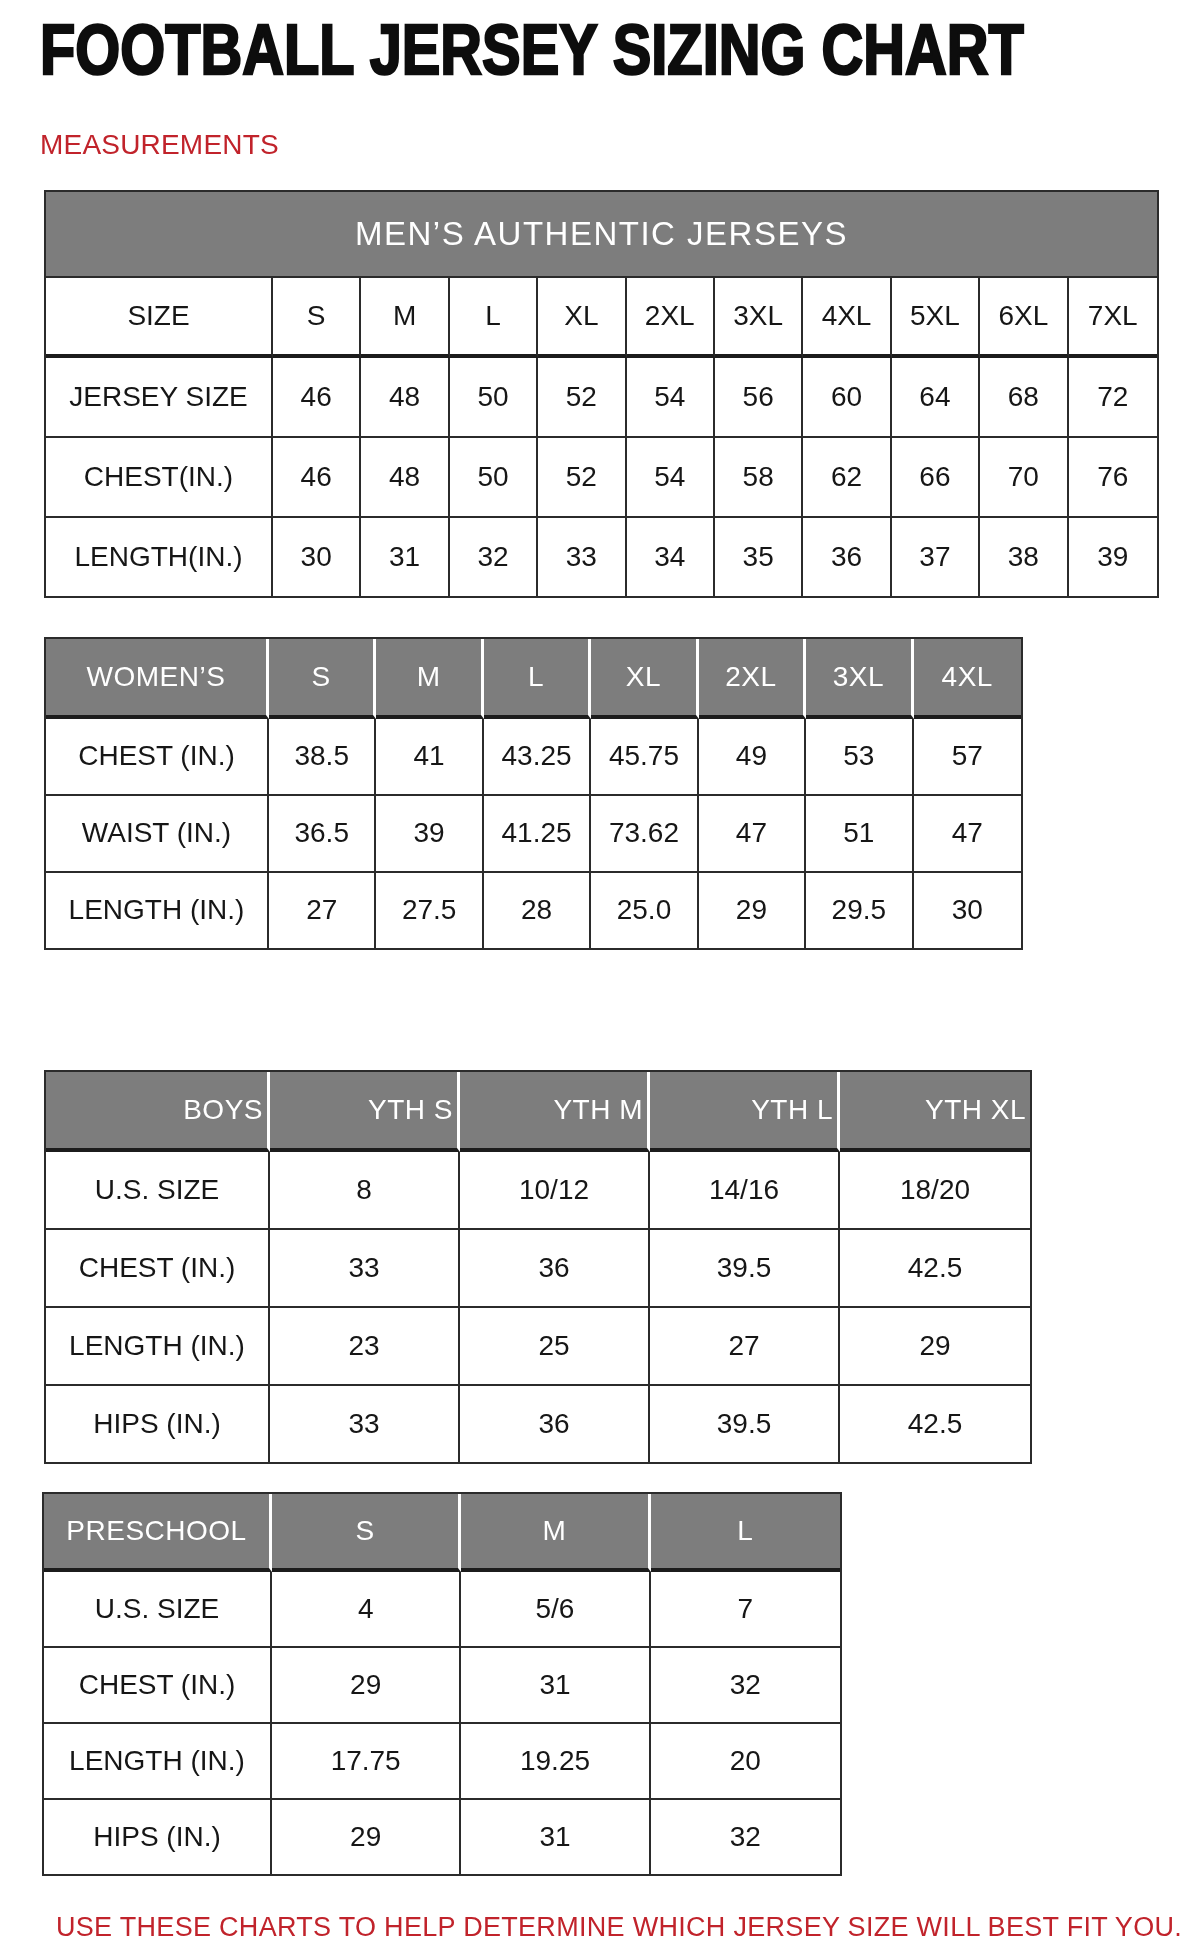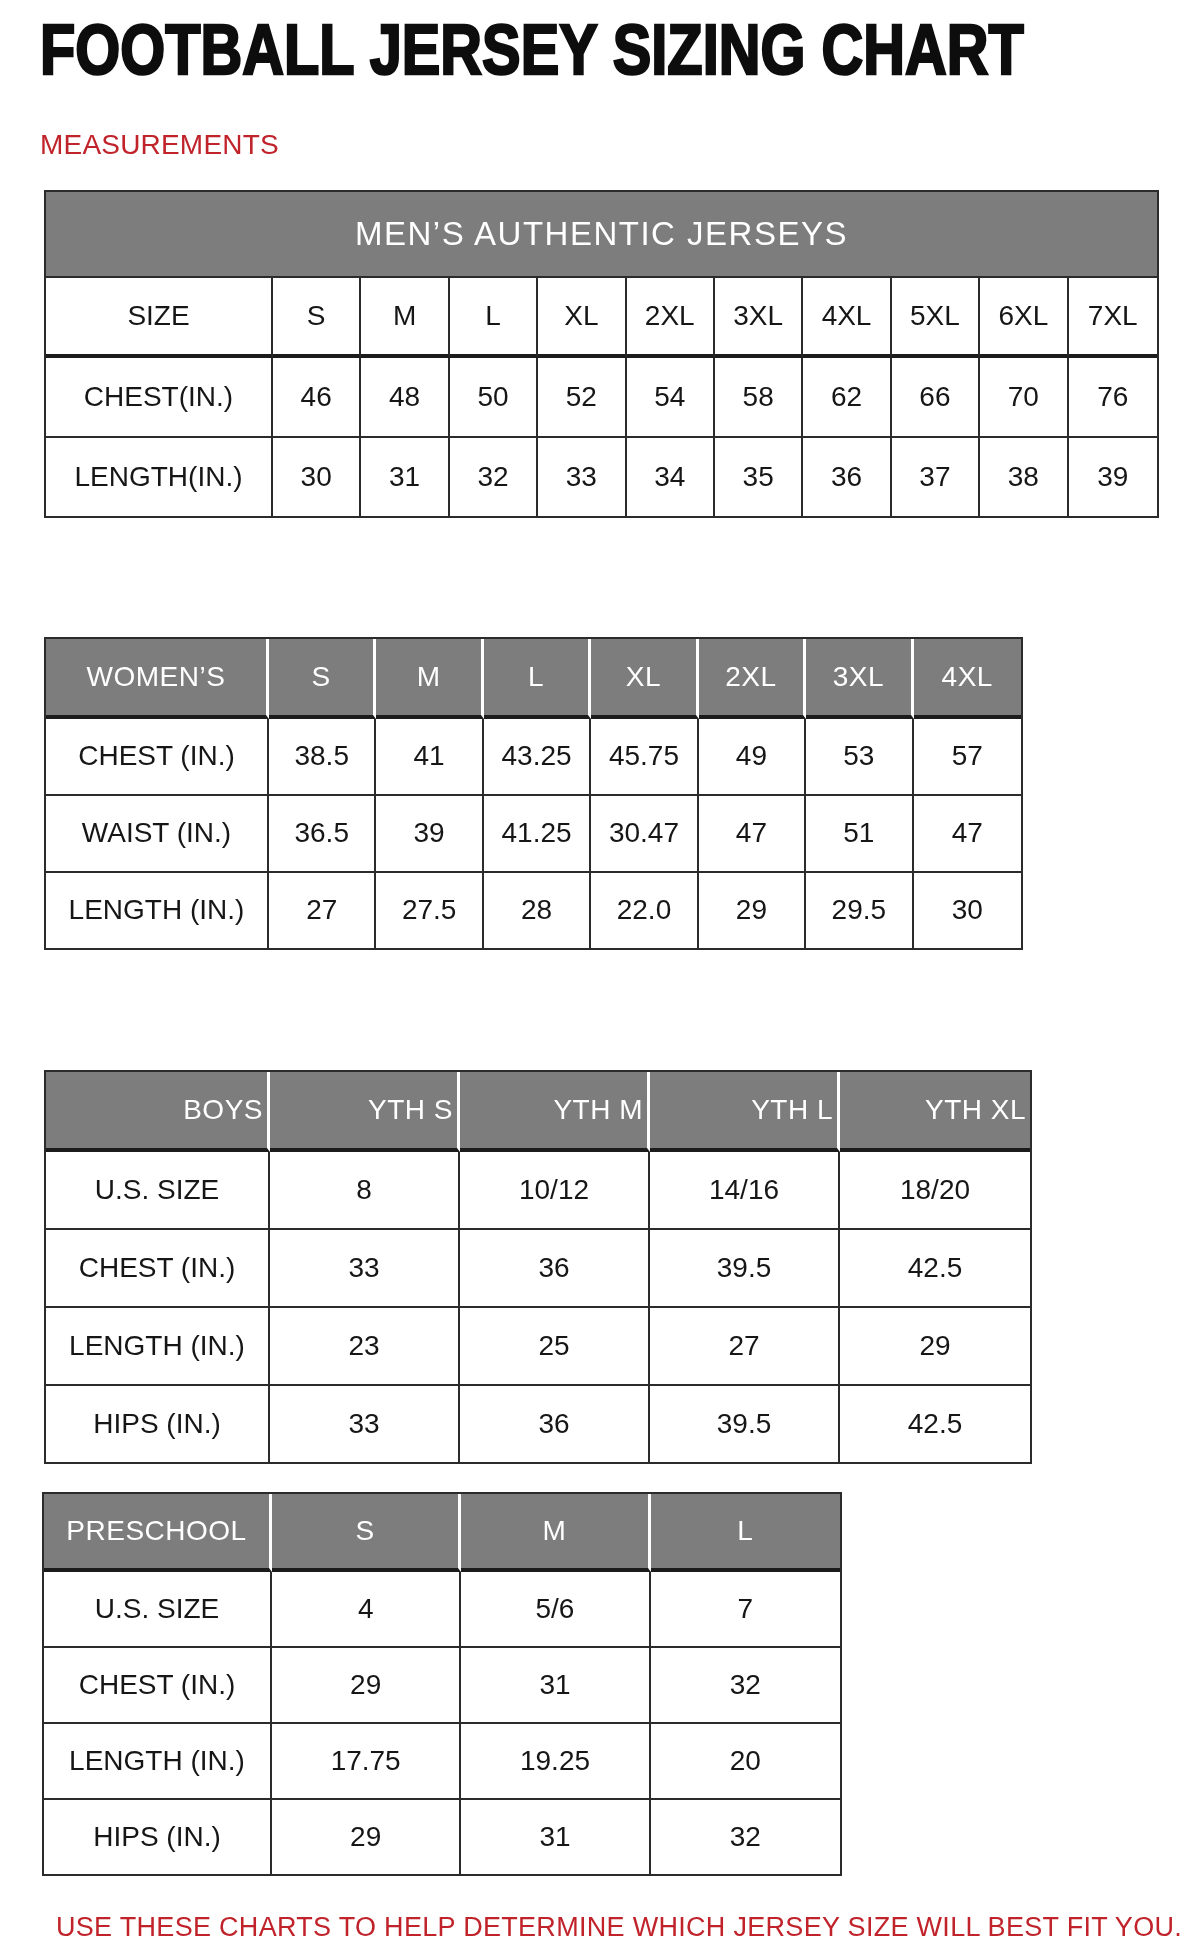--- a/index.html
+++ b/index.html
@@ -97,20 +97,33 @@
             <th>2XL</th>
             <th>3XL</th>
             <th>4XL</th>
             <th>5XL</th>
             <th>6XL</th>
             <th>7XL</th>
           </tr>
         </thead>
         <tbody>
           <tr>
+            <th>JERSEY SIZE</th>
+            <td>46</td>
+            <td>48</td>
+            <td>50</td>
+            <td>52</td>
+            <td>54</td>
+            <td>56</td>
+            <td>60</td>
+            <td>64</td>
+            <td>68</td>
+            <td>72</td>
+          </tr>
+          <tr>
             <th>CHEST(IN.)</th>
             <td>46</td>
             <td>48</td>
             <td>50</td>
             <td>52</td>
             <td>54</td>
             <td>58</td>
             <td>62</td>
             <td>66</td>
             <td>70</td>
@@ -166,31 +179,31 @@
             <td>45.75</td>
             <td>49</td>
             <td>53</td>
             <td>57</td>
           </tr>
           <tr>
             <th>WAIST (IN.)</th>
             <td>36.5</td>
             <td>39</td>
             <td>41.25</td>
-            <td>30.47</td>
+            <td>73.62</td>
             <td>47</td>
             <td>51</td>
             <td>47</td>
           </tr>
           <tr>
             <th>LENGTH (IN.)</th>
             <td>27</td>
             <td>27.5</td>
             <td>28</td>
-            <td>22.0</td>
+            <td>25.0</td>
             <td>29</td>
             <td>29.5</td>
             <td>30</td>
           </tr>
         </tbody>
       </table>
   </section>
 
   <section class="tblwrap st-boys gray-head">
     <table class="sz">

